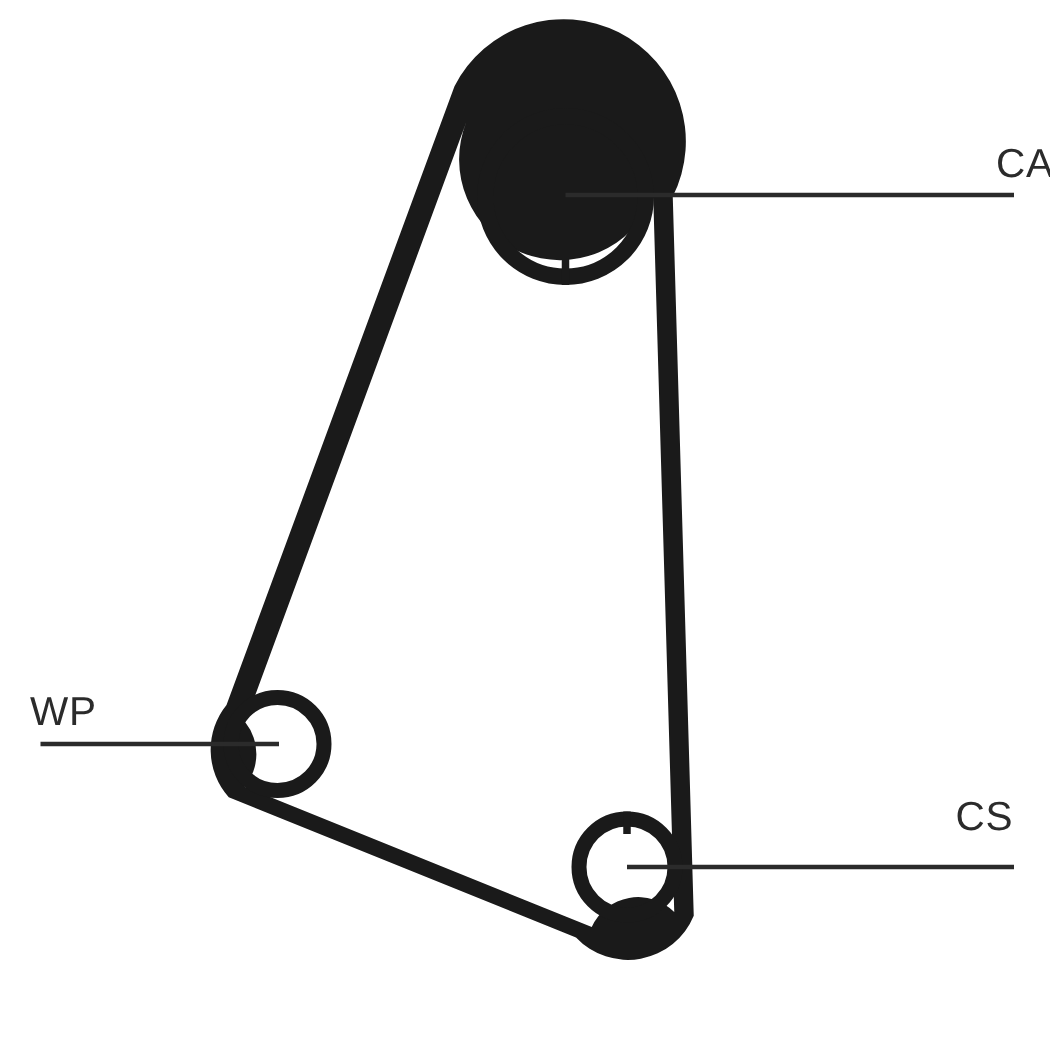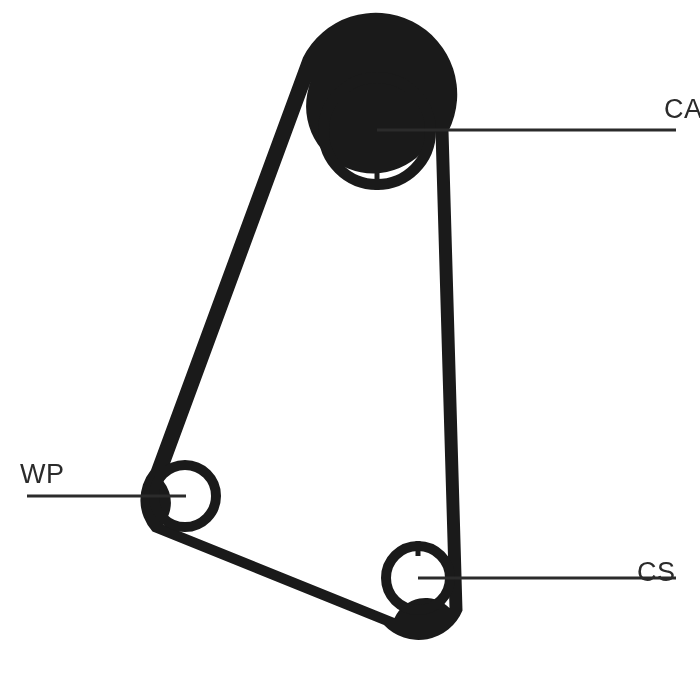--- a/index.html
+++ b/index.html
@@ -32,21 +32,21 @@
     font-family: "Liberation Sans", sans-serif;
     font-size: 27px;
     font-weight: 400;
     letter-spacing: 0.5px;
     color: #2b2b2b;
     white-space: nowrap;
     line-height: 1;
   }
   #label-ca { left: 664px; top: 96px; }
   #label-wp { left: 20px;  top: 461px; }
-  #label-cs { left: 637px; top: 559px; text-align: center; }
+  #label-cs { left: 637px; top: 531px; text-align: center; }
 </style>
 </head>
 <body>
 
 <div id="canvas-wrap">
 
   <svg id="diagram" viewBox="0 0 700 700" xmlns="http://www.w3.org/2000/svg">
 
     <g>
       <path fill="#1a1a1a" fill-rule="evenodd" d="

